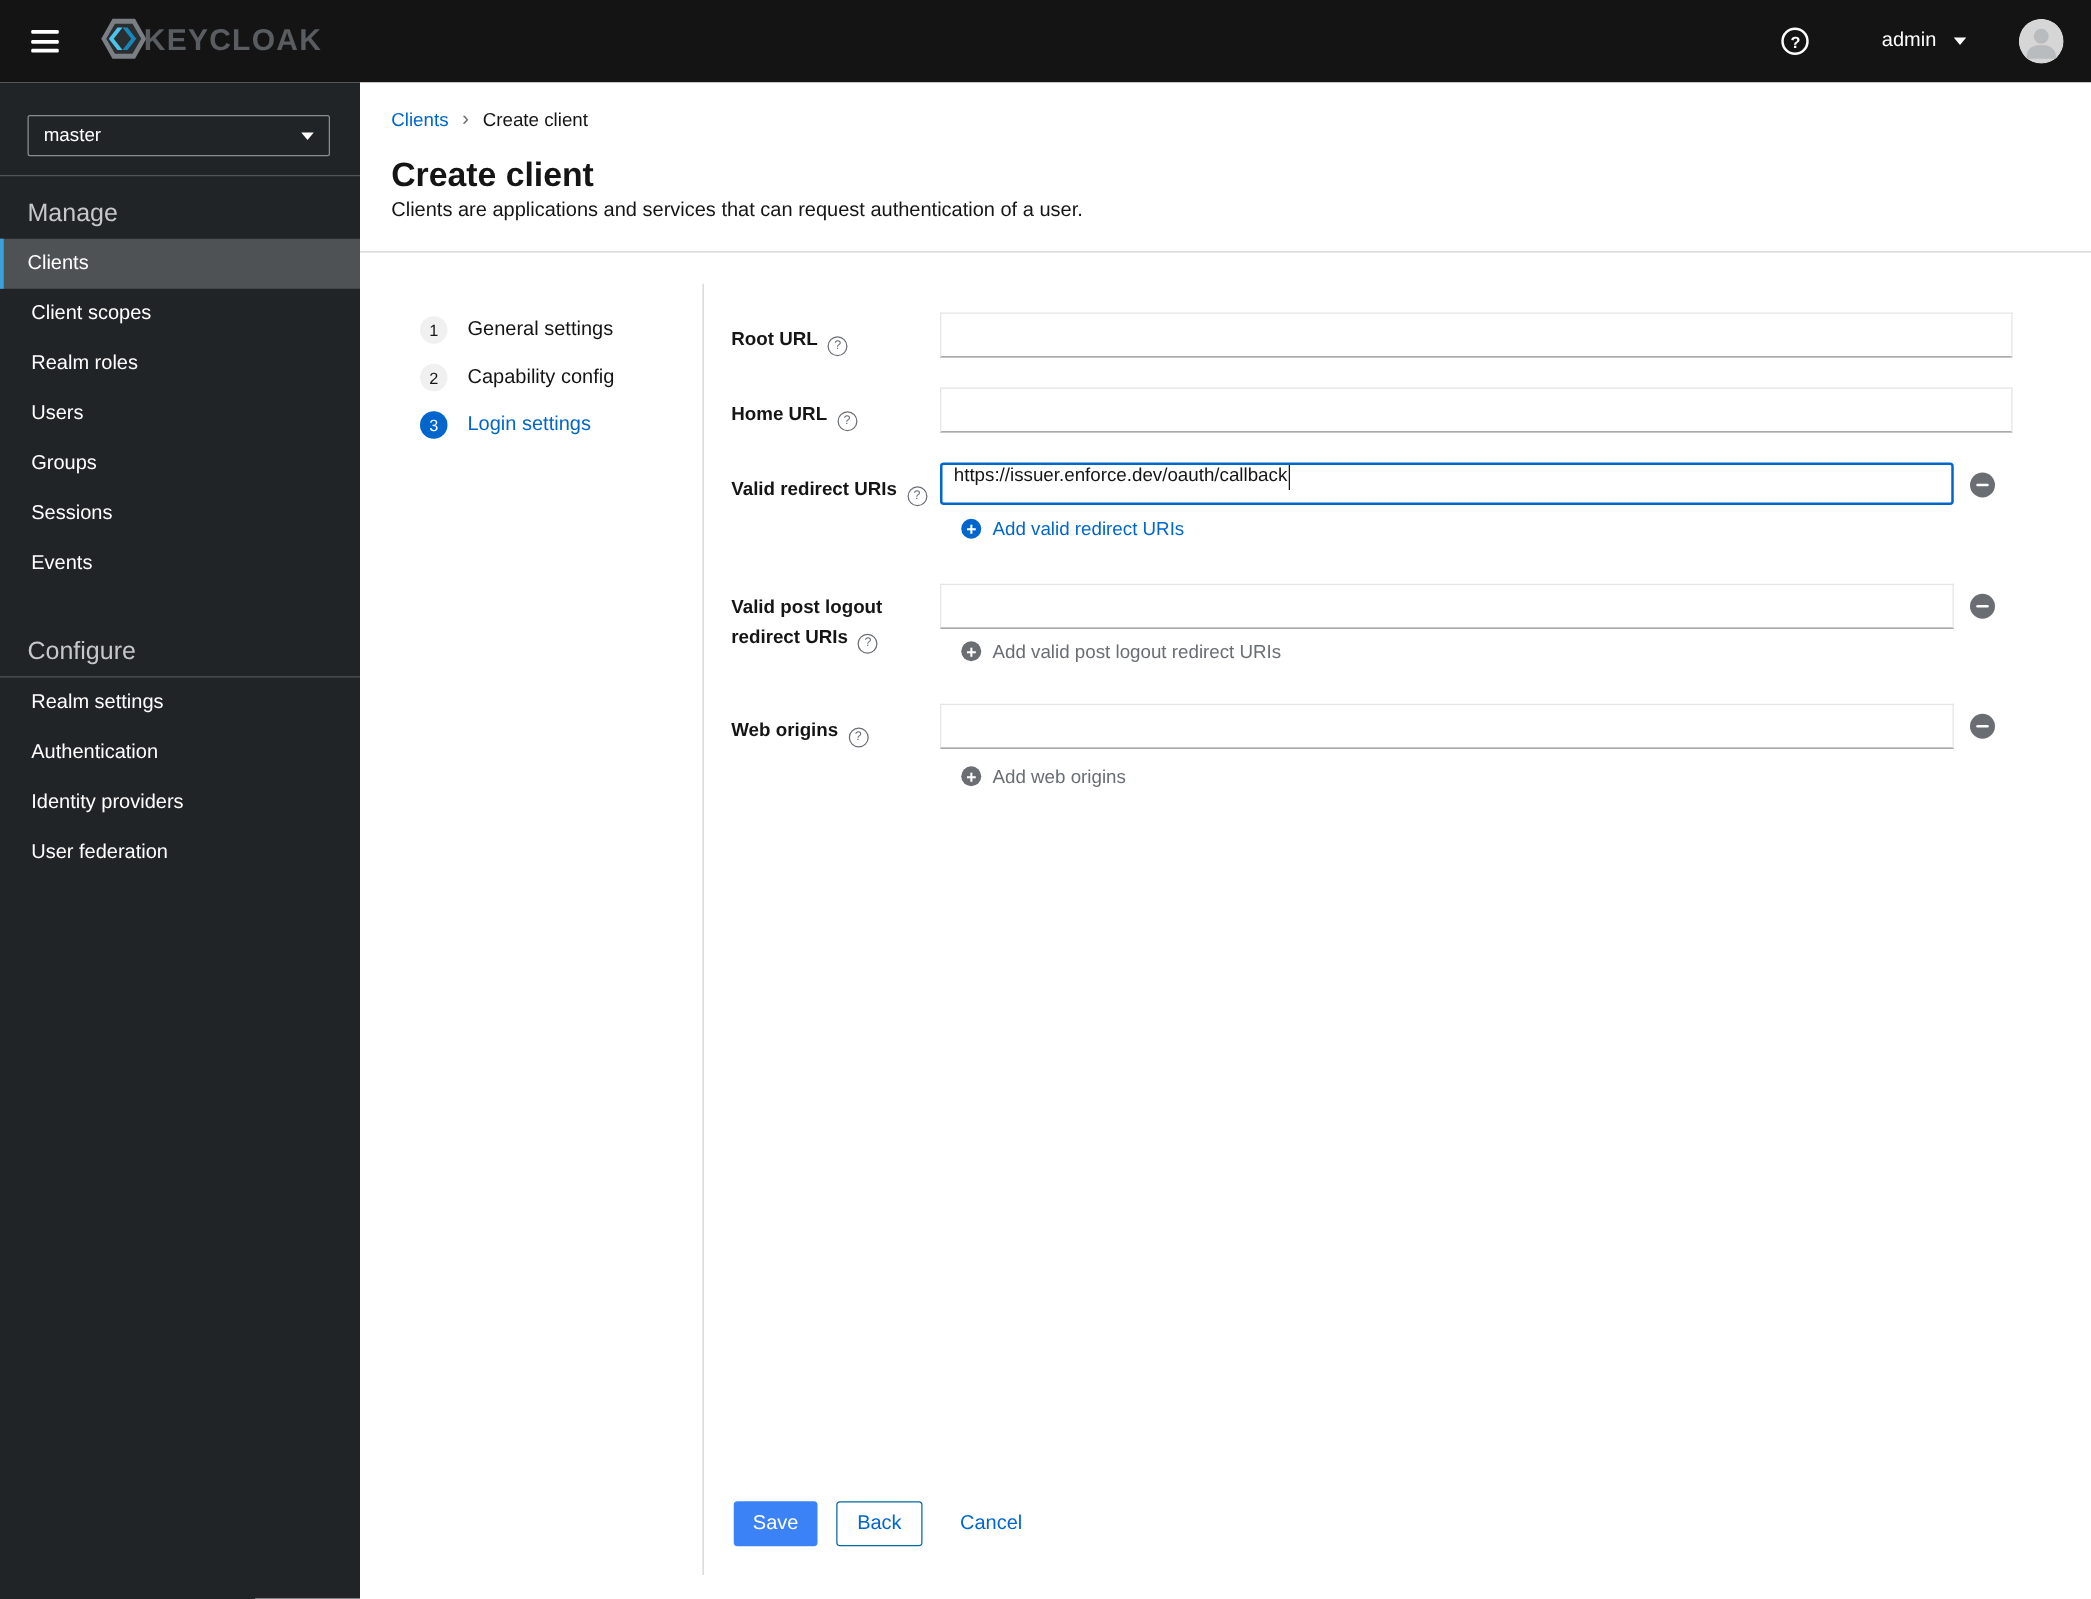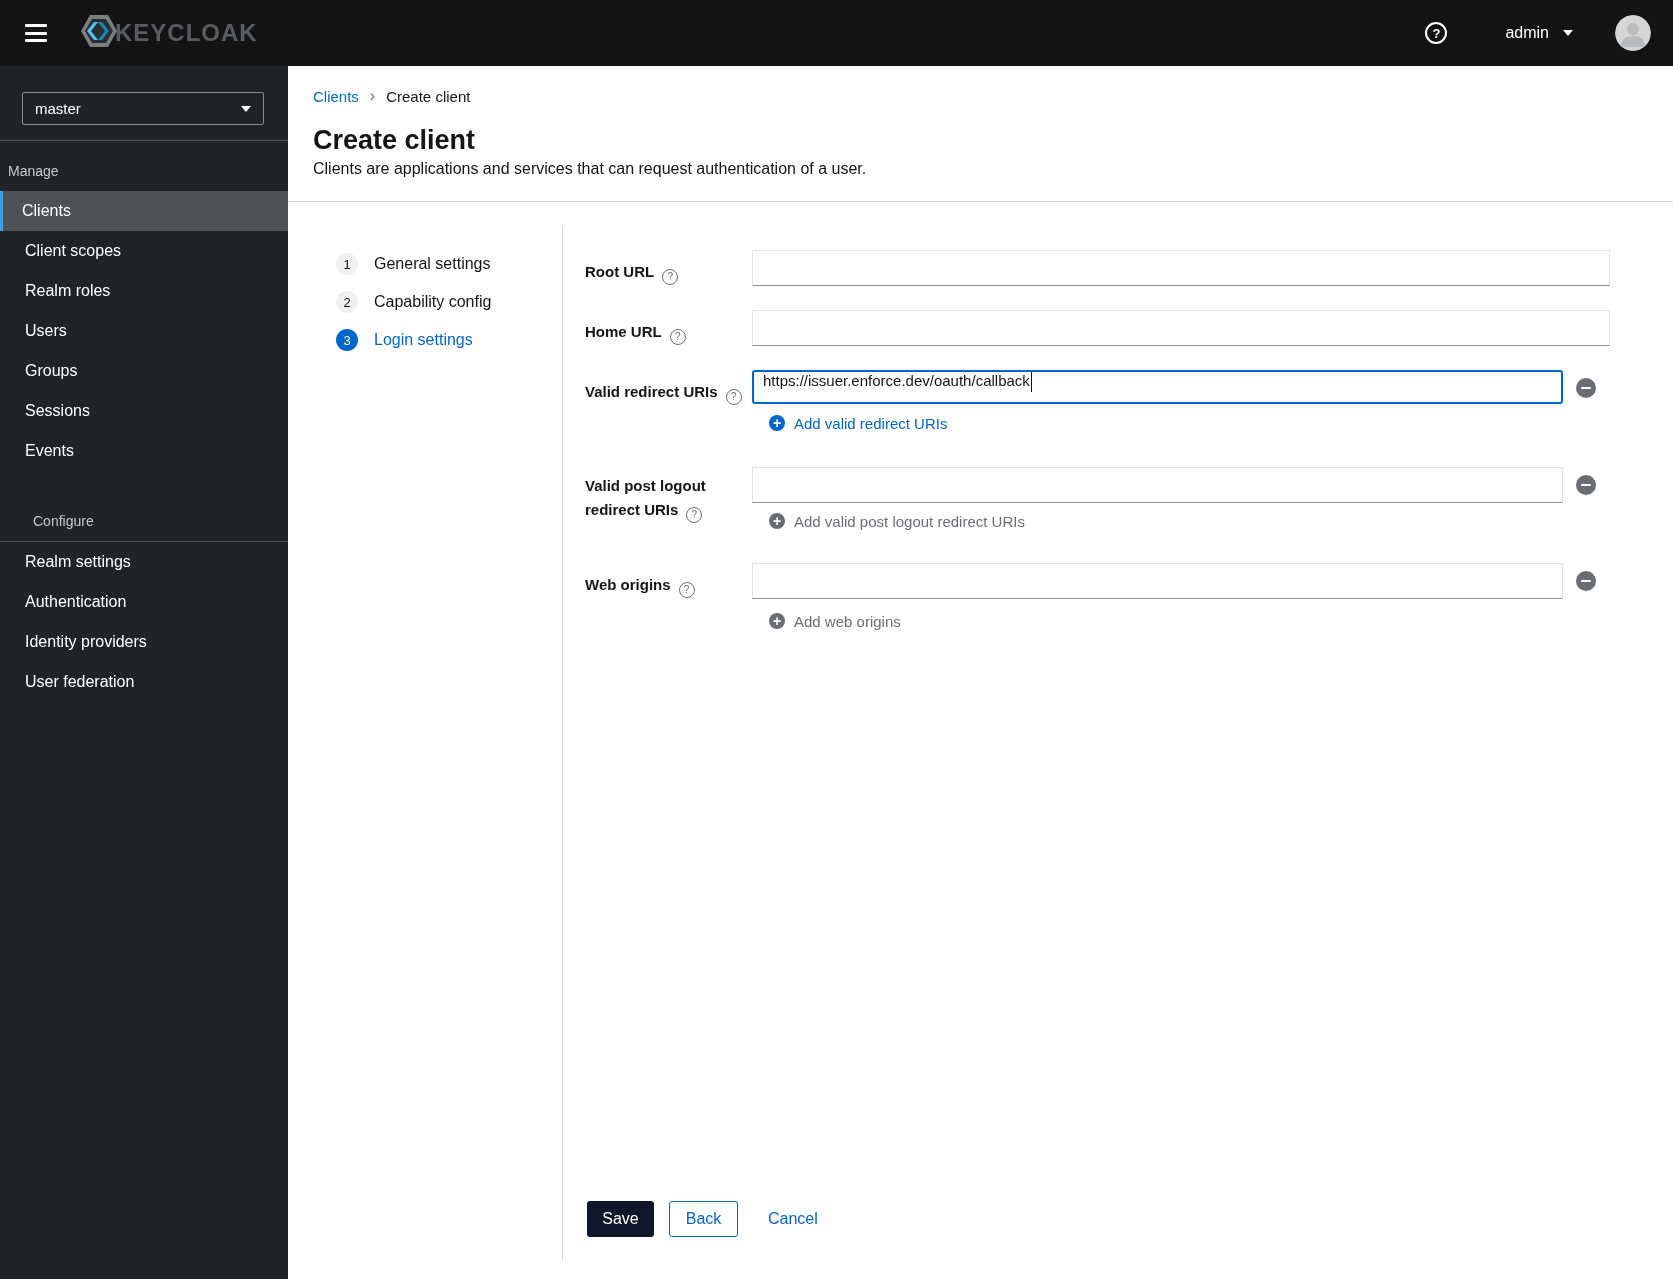--- a/index.html
+++ b/index.html
@@ -39,25 +39,25 @@
   }
   .realm-select {
     margin:0 22px; width:242px; height:33px; background:transparent;
     border:1px solid #8a8d90; border-radius:2px; color:#fff;
     display:flex; align-items:center; justify-content:space-between;
     padding:0 12px; font-size:15px; cursor:pointer;
   }
   .realm-select .caret-down { margin-left:0; border-top-color:#fff; }
   .side-hr { border:none; border-top:1px solid rgba(255,255,255,0.22); margin-top:15px; }
   .nav-section-title {
-    height:40px; display:flex; align-items:center; padding-left:8px;
-    font-size:14px; color:#c6c7c8;
+    height:40px; display:flex; align-items:center; padding-left:22px;
+    font-size:20px; color:#c6c7c8;
   }
   .nav-section-title.manage { margin-top:10px; }
-  .nav-section-title.configure { margin-top:30px;margin-left:25px; }
+  .nav-section-title.configure { margin-top:30px; }
   .nav-list { list-style:none; }
   .nav-item {
     height:40px; display:flex; align-items:center; padding-left:22px;
     font-size:16px; color:#fff; cursor:pointer; border-left:3px solid transparent;
   }
   .nav-item.active { background:#4f5255; border-left-color:#39a2db; padding-left:19px; }
 
   
   .main { position:absolute; top:66px; left:288px; right:0; bottom:0; background:#fff; }
   .page-header { position:absolute; top:0; left:0; right:0; height:136px; border-bottom:1px solid #d2d2d2; }
@@ -119,21 +119,21 @@
   .minus-btn {
     position:absolute; left:1288px; width:20px; height:20px; border-radius:50%;
     background:#6a6e73; border:none; cursor:pointer; display:flex; align-items:center; justify-content:center;
   }
   .minus-btn::after { content:""; width:10px; height:2px; background:#fff; border-radius:1px; }
 
   
   .btn { font-size:16px; border-radius:3px; cursor:pointer;
     font-family:"Liberation Sans","DejaVu Sans",sans-serif; }
   .btn-save { position:absolute; left:299px; top:999px; width:67px; height:36px;
-    background:#0f172a; color:#fff; border:none; }
+    background:#3b82f6; color:#fff; border:none; }
   .btn-back { position:absolute; left:381px; top:999px; width:69px; height:36px;
     background:#fff; color:#0066cc; border:1px solid #0369a1; }
   .btn-cancel { position:absolute; left:466px; top:999px; height:36px; padding:0 14px;
     background:none; color:#0066cc; border:none; }
 </style>
 </head>
 <body>
 
 <div class="app">
 

